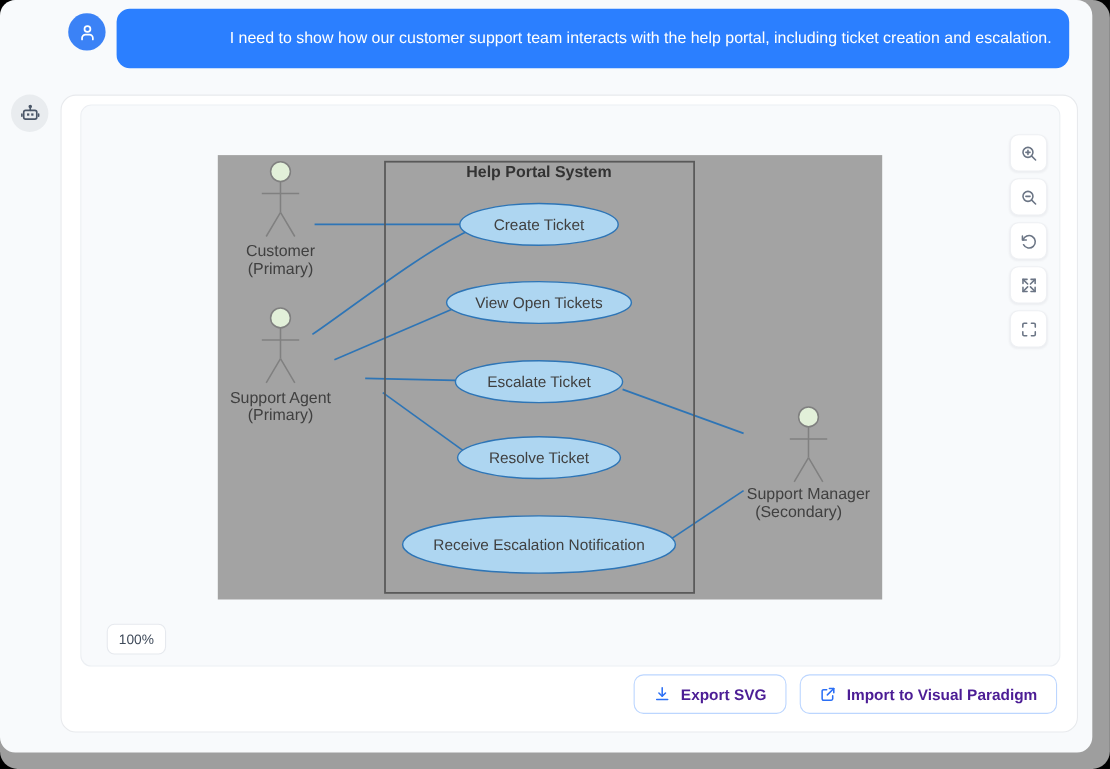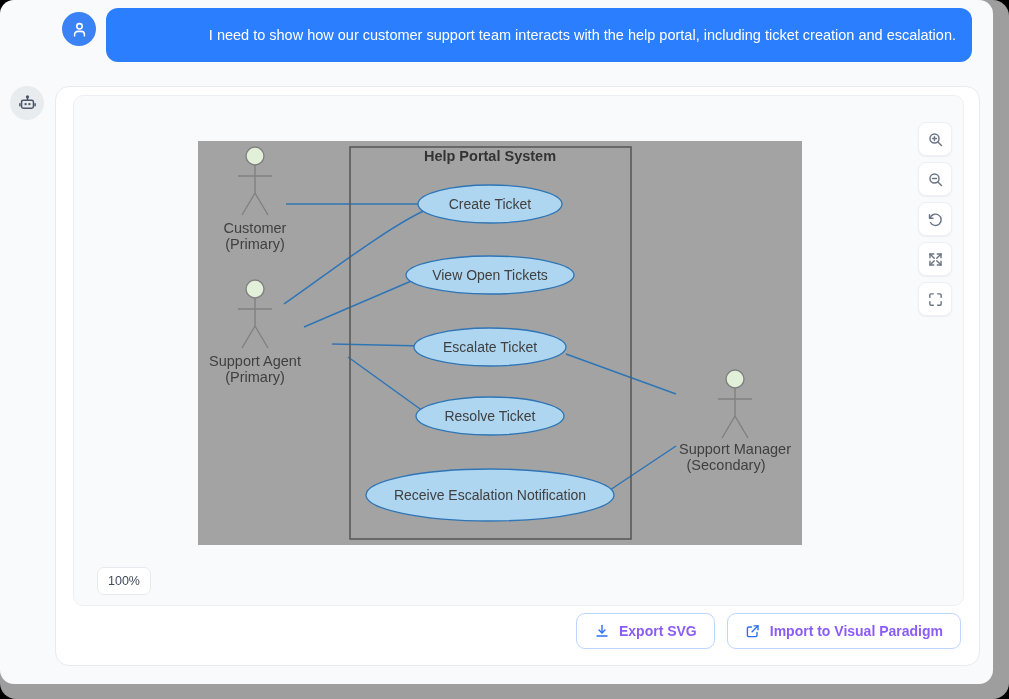--- a/index.html
+++ b/index.html
@@ -132,21 +132,21 @@
     right: 18px; bottom: 16px;
     display: flex; gap: 12px;
   }
   .action-btn {
     height: 36px;
     padding: 0 17px;
     background: #ffffff;
     border: 1px solid #bcd6ff;
     border-radius: 9px;
     display: flex; align-items: center; gap: 9px;
-    color: #8b5cf6;
+    color: #4c1d95;
     font-size: 14px;
     font-weight: 700;
     cursor: pointer;
     white-space: nowrap;
   }
   .action-btn svg { display: block; flex: 0 0 auto; }
 </style>
 </head>
 <body>
 

